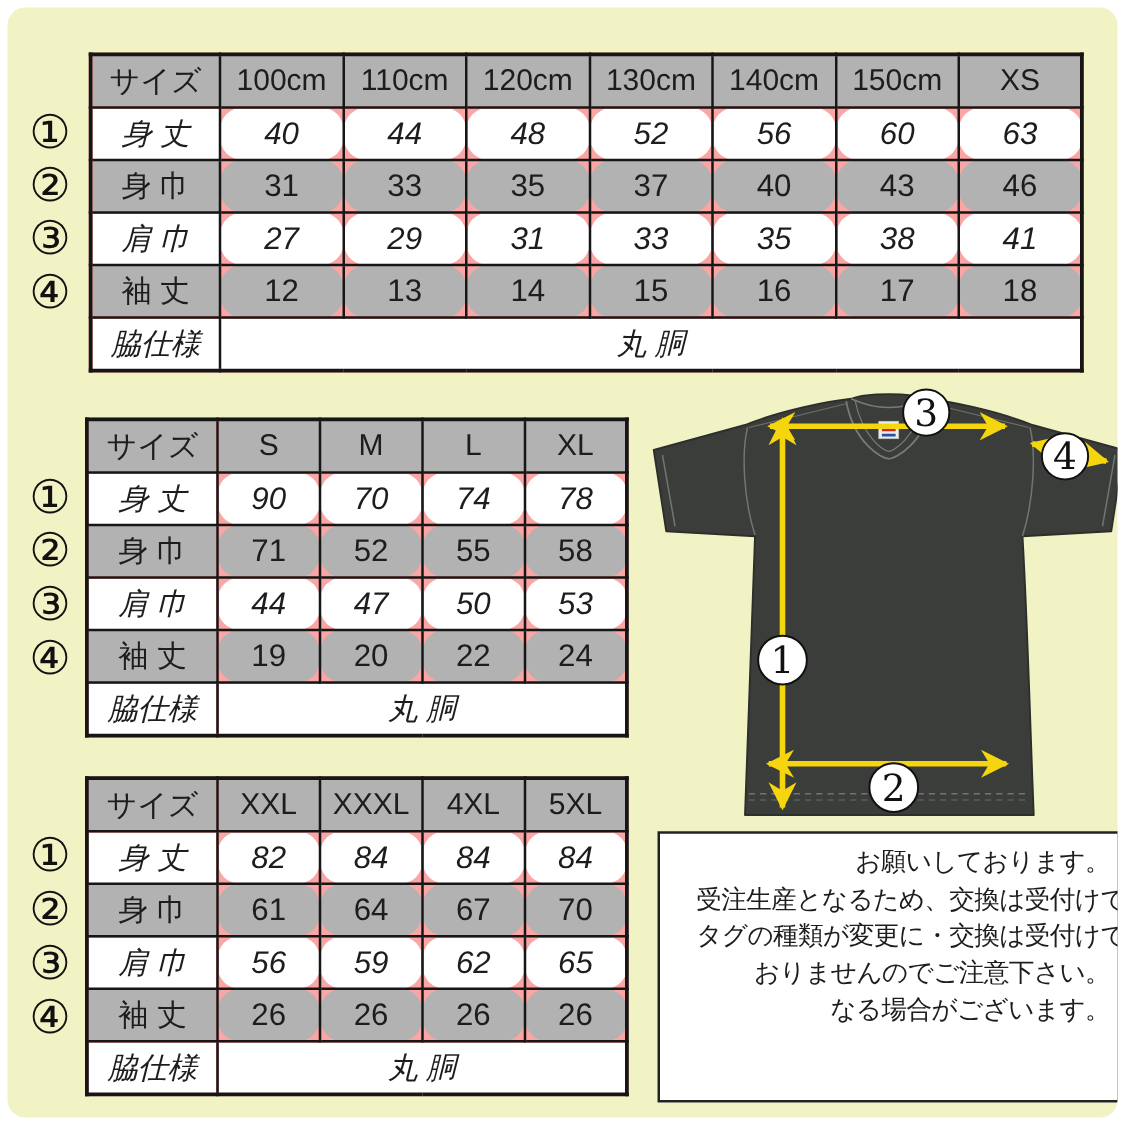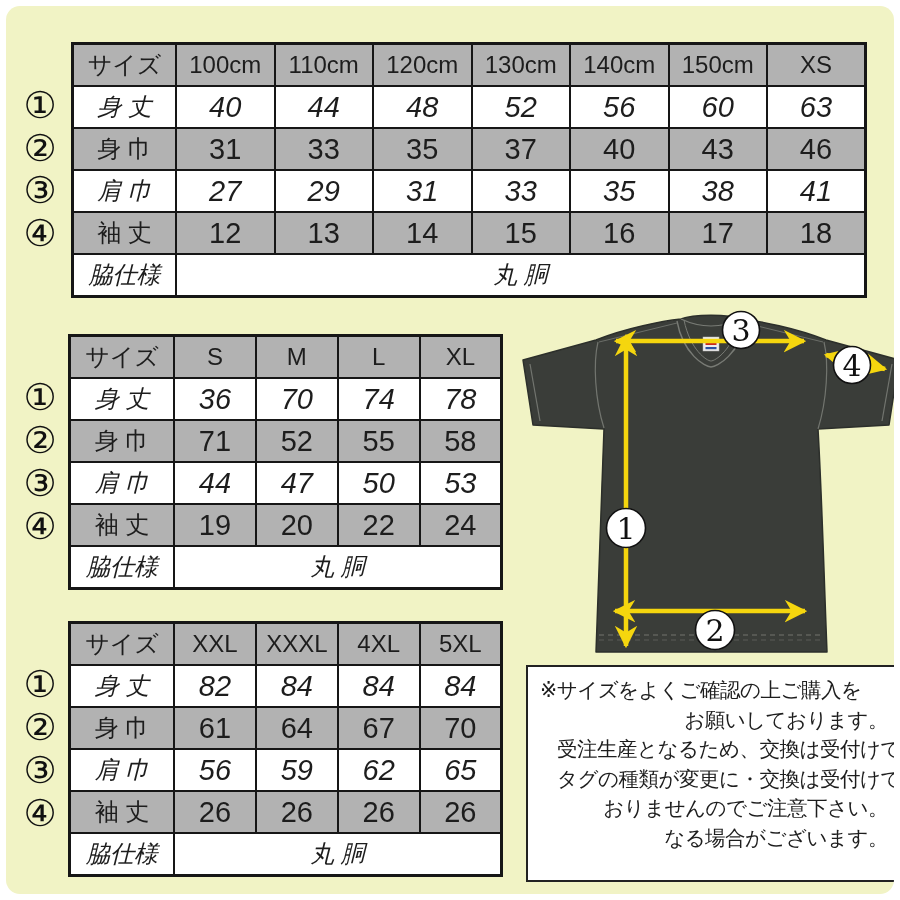--- a/index.html
+++ b/index.html
@@ -12,21 +12,21 @@
     position:absolute;left:6px;top:6px;right:6px;bottom:6px;
     background:#f1f3c5;border-radius:14px;overflow:hidden;
   }
   
   .size-table{position:absolute;border-collapse:collapse;table-layout:fixed;background:#fca5a5;}
   .size-table{border:3px solid #161616;}
   .size-table td{
     border:2px solid #161616;text-align:center;vertical-align:middle;
     font-size:24px;height:40px;padding:0;white-space:nowrap;overflow:hidden;
   }
-  .size-table .num{font-size:29px;}
+  .size-table .num{font-size:25px;border-radius:18px;}
   .size-table tr.gray td{background:#b2b2b2;}
   .size-table tr.white td{background:#ffffff;font-style:italic;}
   .size-table td.lab{font-size:24px;}
   #tbl-kids{left:65px;top:36px;width:796px;}
   #tbl-kids td.lab{width:101px;}
   #tbl-adult{left:62px;top:328px;width:435px;}
   #tbl-adult td.lab{width:102px;}
   #tbl-big{left:62px;top:615px;width:435px;}
   #tbl-big td.lab{width:102px;}
   
@@ -116,21 +116,21 @@
     <tbody>
         <tr class="gray">
       <td class="lab">サイズ</td>
       <td>S</td>
       <td>M</td>
       <td>L</td>
       <td>XL</td>
     </tr>
     <tr class="white">
       <td class="lab">身 丈</td>
-      <td class="num">36</td>
+      <td class="num">90</td>
       <td class="num">70</td>
       <td class="num">74</td>
       <td class="num">78</td>
     </tr>
     <tr class="gray">
       <td class="lab">身 巾</td>
       <td class="num">71</td>
       <td class="num">52</td>
       <td class="num">55</td>
       <td class="num">58</td>
@@ -279,21 +279,20 @@
         <text x="115" y="230.5">1</text>
       </g>
       <g>
         <circle cx="204" cy="322" r="19.5" fill="#ffffff" stroke="#111" stroke-width="1.6"></circle>
         <text x="204" y="332.5">2</text>
       </g>
     </g>
   </svg>
 
   <div class="notice">
-    <div class="line">※サイズをよくご確認の上ご購入を</div>
     <div class="line ind">お願いしております。</div>
     <div class="line ind">受注生産となるため、交換は受付けて</div>
     <div class="line ind">タグの種類が変更に・交換は受付けて</div>
     <div class="line ind">おりませんのでご注意下さい。</div>
     <div class="line ind">なる場合がございます。</div>
   </div>
 
 </div>
 
 </body></html>

